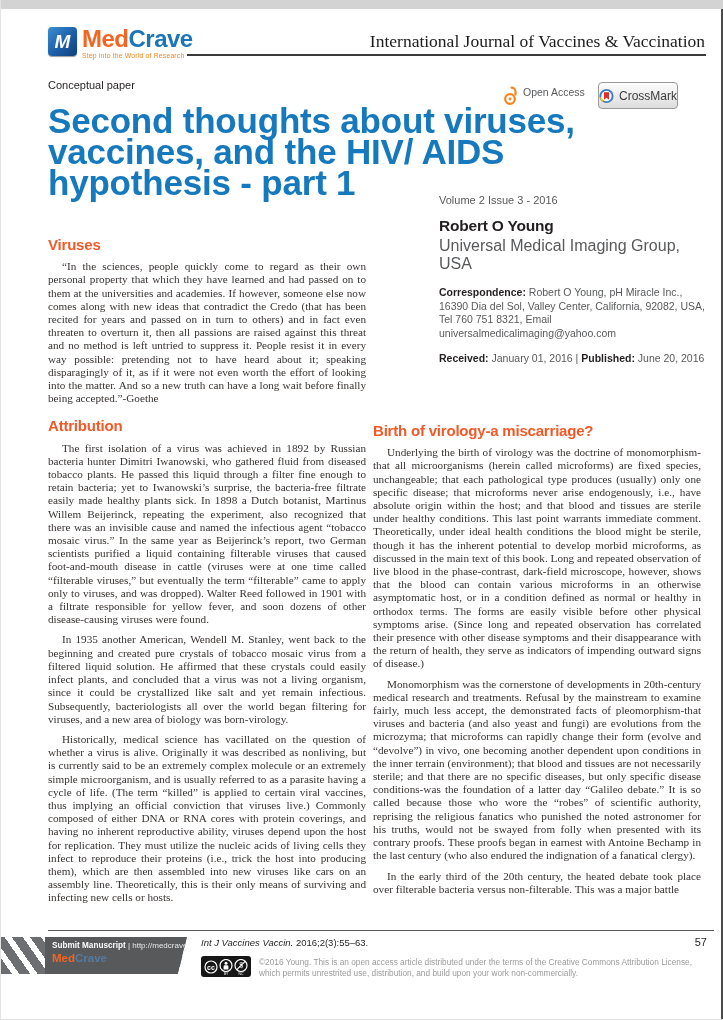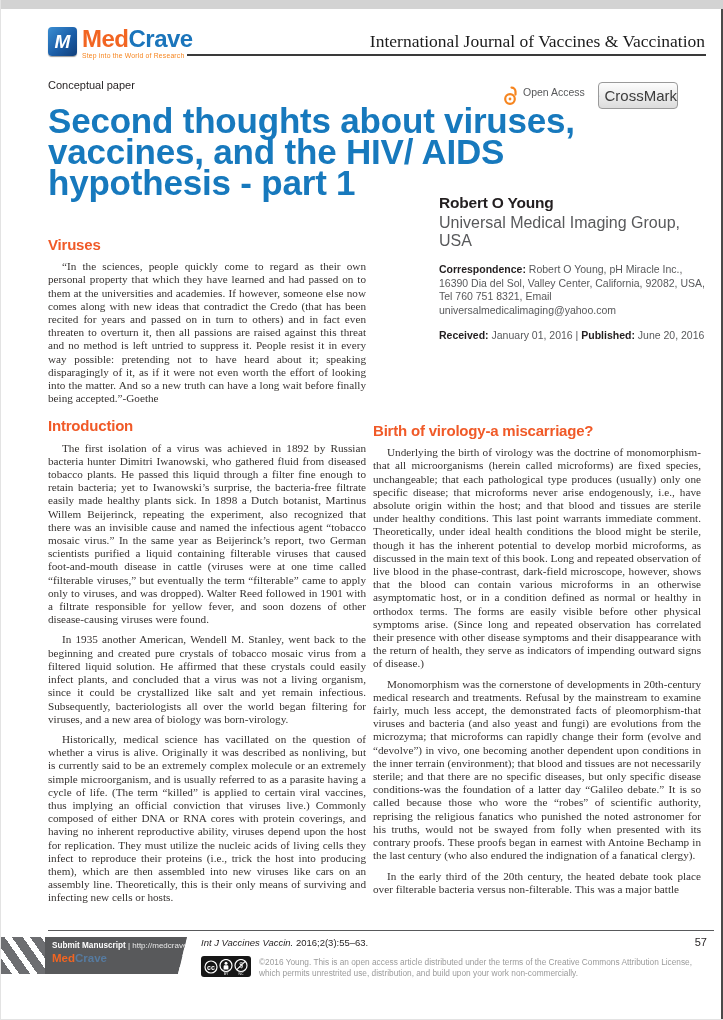--- a/index.html
+++ b/index.html
@@ -27,21 +27,21 @@
     font-family:"Liberation Serif", serif; font-size:17.5px; color:#1c1c1c; }
   .header-rule { position:absolute; left:186px; right:17px; top:54px; height:1.5px; background:#3a3a3a; }
   .article-type { position:absolute; left:47px; top:79px; font-size:11px; color:#231F20; }
 
   
   .oa-badge { position:absolute; left:503px; top:86px; display:flex; align-items:flex-start; cursor:pointer; }
   .oa-label { font-size:10.5px; color:#58595B; margin-left:4px; }
   .cm-badge { position:absolute; left:597px; top:82px; width:80px; height:27px;
     background:linear-gradient(#fdfdfd,#dcdcdc); border:1px solid #9a9a9a; border-radius:4px;
     display:flex; align-items:center; justify-content:center; gap:5px; cursor:pointer; }
-  .cm-label { font-size:15px; color:#3c3c3c; }
+  .cm-label { font-size:12px; color:#3c3c3c; }
 
   
   .paper-title { position:absolute; left:47px; top:105px; width:640px;
     font-size:35px; line-height:31px; color:#1779BD; letter-spacing:-0.2px; }
   .meta-col { position:absolute; left:438px; top:194px; width:266px; }
   .volume-line { font-size:11px; color:#58595B; margin-bottom:11px; }
   .author-name { font-size:15.5px; font-weight:bold; color:#231F20; margin-bottom:2px; letter-spacing:-0.2px; }
   .affiliation { font-size:16px; color:#58595B; margin-bottom:13px; }
   .meta-p { font-size:10.5px; line-height:13.5px; color:#58595B; margin-bottom:12px; }
   .meta-p b { color:#231F20;margin-top:16px; }
@@ -107,30 +107,31 @@
       <path d="M1 11 a8.5 8.5 0 0 0 4 5.5 L5 9 Z" fill="#F8C21C"></path>
       <circle cx="9" cy="9" r="6.2" fill="#fff"></circle>
       <path d="M6 4.5 h6 v9 l-3-2.4 -3 2.4 Z" fill="#E02D2D"></path>
     </svg>
     <span class="cm-label">CrossMark</span>
   </div>
 
   <h1 class="paper-title">Second thoughts about viruses, vaccines, and the HIV/ AIDS hypothesis - part 1</h1>
 
   <div class="meta-col">
+    <div class="volume-line">Volume 2 Issue 3 - 2016</div>
     <div class="author-name">Robert O Young</div>
     <div class="affiliation">Universal Medical Imaging Group, USA</div>
     <p class="meta-p"><b>Correspondence:</b><span> Robert O Young, pH Miracle Inc., 16390 Dia del Sol, Valley Center, California, 92082, USA, Tel 760 751 8321, Email universalmedicalimaging@yahoo.com</span></p>
     <p class="meta-p"><b>Received:</b><span> January 01, 2016 | </span><b>Published:</b><span> June 20, 2016</span></p>
   </div>
 
   <div class="col col-left">
     <h2 class="sec-h">Viruses</h2>
     <p class="body">“In the sciences, people quickly come to regard as their own personal property that which they have learned and had passed on to them at the universities and academies. If however, someone else now comes along with new ideas that contradict the Credo (that has been recited for years and passed on in turn to others) and in fact even threaten to overturn it, then all passions are raised against this threat and no method is left untried to suppress it. People resist it in every way possible: pretending not to have heard about it; speaking disparagingly of it, as if it were not even worth the effort of looking into the matter. And so a new truth can have a long wait before finally being accepted.”-Goethe</p>
-    <h2 class="sec-h gap">Introduction</h2>
+    <h2 class="sec-h gap">Attribution</h2>
     <p class="body">The first isolation of a virus was achieved in 1892 by Russian bacteria hunter Dimitri Iwanowski, who gathered fluid from diseased tobacco plants. He passed this liquid through a filter fine enough to retain bacteria; yet to Iwanowski’s surprise, the bacteria-free filtrate easily made healthy plants sick. In 1898 a Dutch botanist, Martinus Willem Beijerinck, repeating the experiment, also recognized that there was an invisible cause and named the infectious agent “tobacco mosaic virus.” In the same year as Beijerinck’s report, two German scientists purified a liquid containing filterable viruses that caused foot-and-mouth disease in cattle (viruses were at one time called “filterable viruses,” but eventually the term “filterable” came to apply only to viruses, and was dropped). Walter Reed followed in 1901 with a filtrate responsible for yellow fever, and soon dozens of other disease-causing viruses were found.</p>
     <p class="body">In 1935 another American, Wendell M. Stanley, went back to the beginning and created pure crystals of tobacco mosaic virus from a filtered liquid solution. He affirmed that these crystals could easily infect plants, and concluded that a virus was not a living organism, since it could be crystallized like salt and yet remain infectious. Subsequently, bacteriologists all over the world began filtering for viruses, and a new area of biology was born-virology.</p>
     <p class="body">Historically, medical science has vacillated on the question of whether a virus is alive. Originally it was described as nonliving, but is currently said to be an extremely complex molecule or an extremely simple microorganism, and is usually referred to as a parasite having a cycle of life. (The term “killed” is applied to certain viral vaccines, thus implying an official conviction that viruses live.) Commonly composed of either DNA or RNA cores with protein coverings, and having no inherent reproductive ability, viruses depend upon the host for replication. They must utilize the nucleic acids of living cells they infect to reproduce their proteins (i.e., trick the host into producing them), which are then assembled into new viruses like cars on an assembly line. Theoretically, this is their only means of surviving and infecting new cells or hosts.</p>
   </div>
 
   <div class="col col-right">
     <h2 class="sec-h">Birth of virology-a miscarriage?</h2>
     <p class="body">Underlying the birth of virology was the doctrine of monomorphism-that all microorganisms (herein called microforms) are fixed species, unchangeable; that each pathological type produces (usually) only one specific disease; that microforms never arise endogenously, i.e., have absolute origin within the host; and that blood and tissues are sterile under healthy conditions. This last point warrants immediate comment. Theoretically, under ideal health conditions the blood might be sterile, though it has the inherent potential to develop morbid microforms, as discussed in the main text of this book. Long and repeated observation of live blood in the phase-contrast, dark-field microscope, however, shows that the blood can contain various microforms in an otherwise asymptomatic host, or in a condition defined as normal or healthy in orthodox terms. The forms are easily visible before other physical symptoms arise. (Since long and repeated observation has correlated their presence with other disease symptoms and their disappearance with the return of health, they serve as indicators of impending outward signs of disease.)</p>
     <p class="body">Monomorphism was the cornerstone of developments in 20th-century medical research and treatments. Refusal by the mainstream to examine fairly, much less accept, the demonstrated facts of pleomorphism-that viruses and bacteria (and also yeast and fungi) are evolutions from the microzyma; that microforms can rapidly change their form (evolve and “devolve”) in vivo, one becoming another dependent upon conditions in the inner terrain (environment); that blood and tissues are not necessarily sterile; and that there are no specific diseases, but only specific disease conditions-was the foundation of a latter day “Galileo debate.” It is so called because those who wore the “robes” of scientific authority, reprising the religious fanatics who punished the noted astronomer for his truths, would not be swayed from folly when presented with its contrary proofs. These proofs began in earnest with Antoine Bechamp in the last century (who also endured the indignation of a fanatical clergy).</p>
     <p class="body">In the early third of the 20th century, the heated debate took place over filterable bacteria versus non-filterable. This was a major battle</p>

